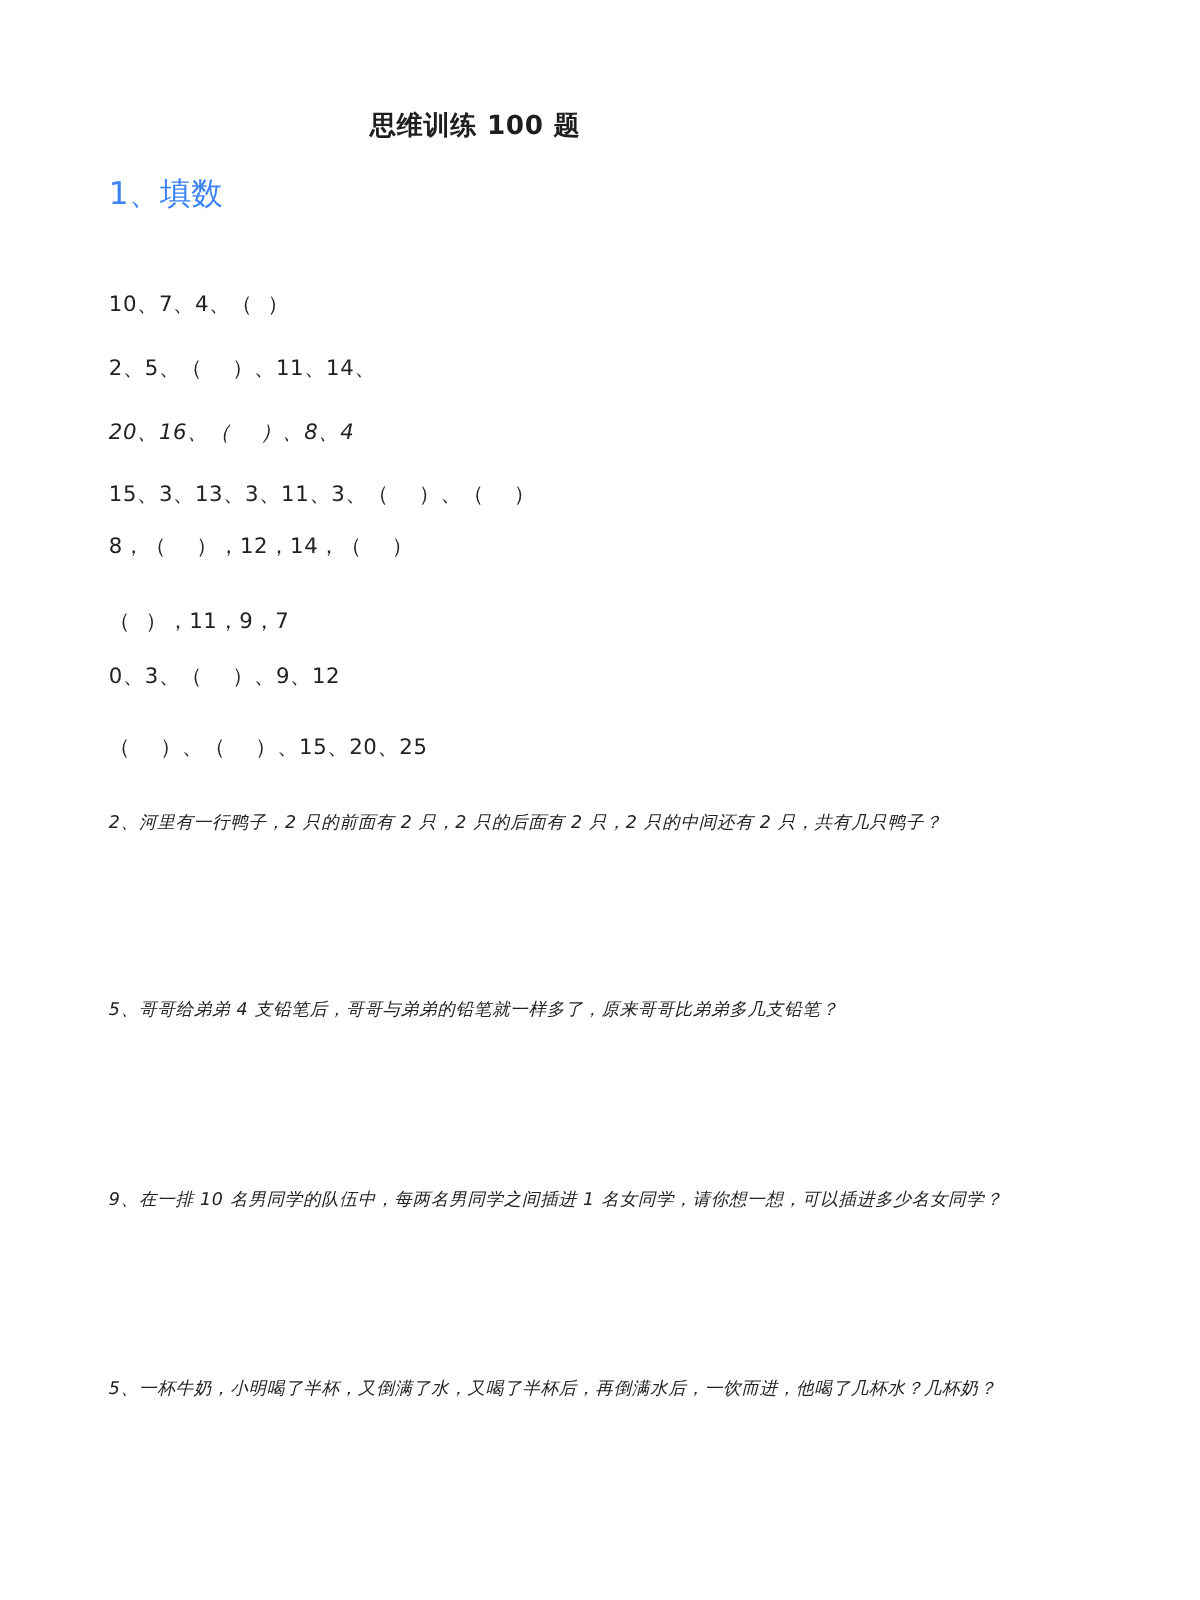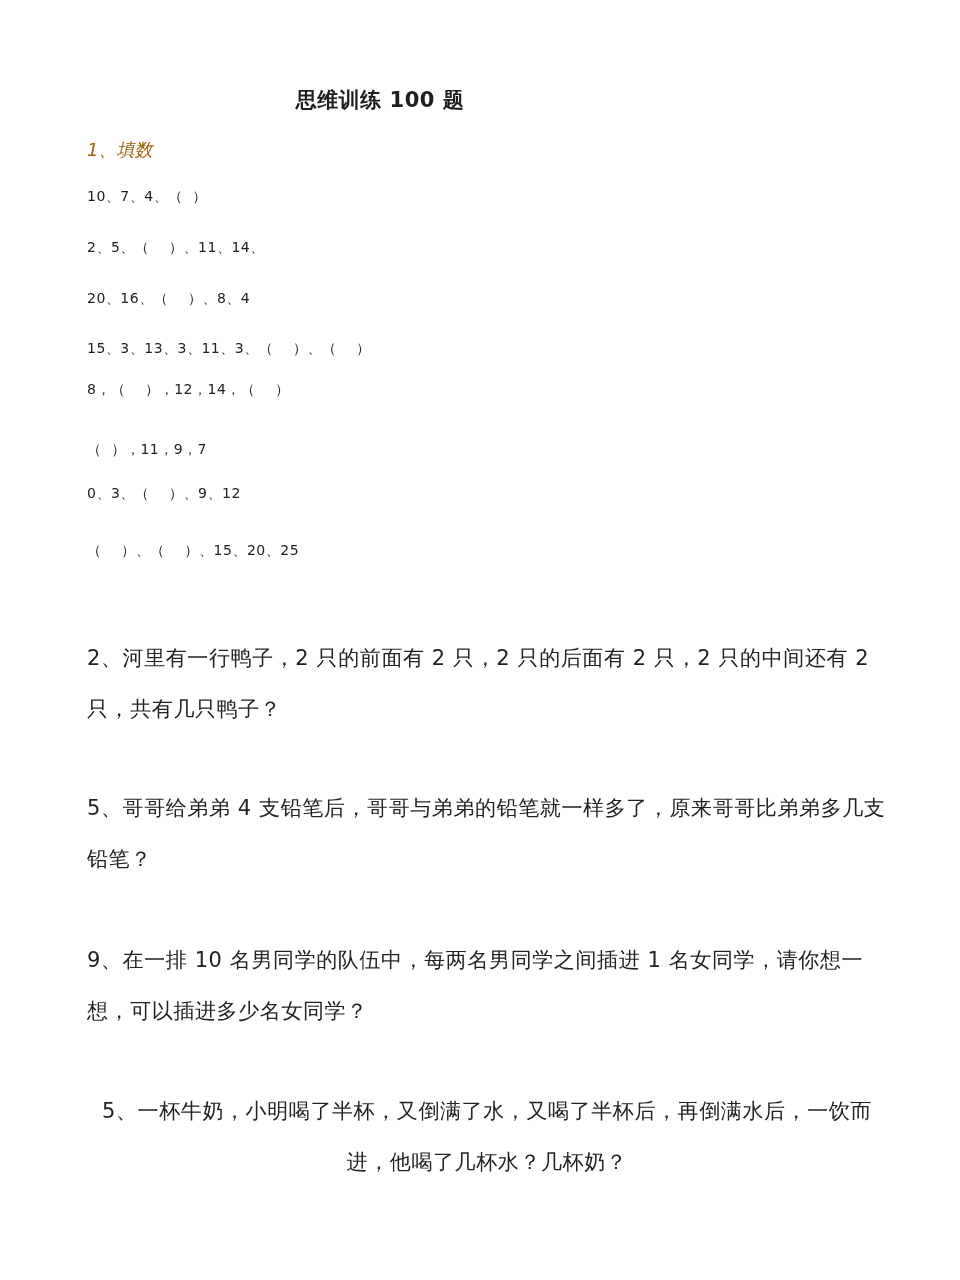--- a/index.html
+++ b/index.html
@@ -7,45 +7,45 @@
       width: 960px; height: 1280px; position: relative; overflow: hidden;
       font-family: "DejaVu Sans", "Liberation Sans", sans-serif;
       color: #222222;
     }
     .title {
       position: absolute; top: 86px; left: 0; width: 760px;
       text-align: center; font-size: 21px; font-weight: bold; color: #1e1e1e;
       letter-spacing: 0.5px;
     }
     .section-heading {
-      position: absolute; left: 87px; top: 138px; font-size: 18px; color: #a16207; font-style: italic;
+      position: absolute; left: 87px; top: 138px; font-size: 25px; color: #3b82f6;
     }
     .seq {
-      position: absolute; left: 87px; font-size: 14px; color: #222;
-      white-space: pre; letter-spacing: 0.5px;
+      position: absolute; left: 87px; font-size: 17px; color: #222;
+      white-space: pre; letter-spacing: 0.5px; margin-top: 44px;
     }
     .q {
-      position: absolute; left: 87px; width: 800px; font-size: 21px;
-      line-height: 51px; color: #222; letter-spacing: 0.6px;
+      position: absolute; left: 87px; width: 800px; font-size: 14px;
+      line-height: 51px; color: #222; letter-spacing: 0.6px; font-style: italic;
     }
   </style>
 </head>
 <body>
 
 <div>
   <div class="title">思维训练 100 题</div>
 
   <div class="section-heading">1、填数</div>
 
   <div class="seq" style="top:188px;">10、7、4、（  ）</div>
   <div class="seq" style="top:239px;">2、5、（    ）、11、14、</div>
-  <div class="seq" style="top:290px;">20、16、（    ）、8、4</div>
+  <div class="seq" style="top:290px;font-style:italic;">20、16、（    ）、8、4</div>
   <div class="seq" style="top:340px;">15、3、13、3、11、3、（    ）、（    ）</div>
   <div class="seq" style="top:381px;">8，（    ），12，14，（    ）</div>
   <div class="seq" style="top:441px;">（  ），11，9，7</div>
   <div class="seq" style="top:485px;">0、3、（    ）、9、12</div>
   <div class="seq" style="top:542px;">（    ）、（    ）、15、20、25</div>
 
   <div class="q" style="top:633px;">2、河里有一行鸭子，2 只的前面有 2 只，2 只的后面有 2 只，2 只的中间还有 2 只，共有几只鸭子？</div>
   <div class="q" style="top:783px;">5、哥哥给弟弟 4 支铅笔后，哥哥与弟弟的铅笔就一样多了，原来哥哥比弟弟多几支铅笔？</div>
   <div class="q" style="top:935px;">9、在一排 10 名男同学的队伍中，每两名男同学之间插进 1 名女同学，请你想一想，可以插进多少名女同学？</div>
-  <div class="q" style="top:1086px;text-align:center;">5、一杯牛奶，小明喝了半杯，又倒满了水，又喝了半杯后，再倒满水后，一饮而进，他喝了几杯水？几杯奶？</div>
+  <div class="q" style="top:1086px;">5、一杯牛奶，小明喝了半杯，又倒满了水，又喝了半杯后，再倒满水后，一饮而进，他喝了几杯水？几杯奶？</div>
 </div>
 
 </body></html>

